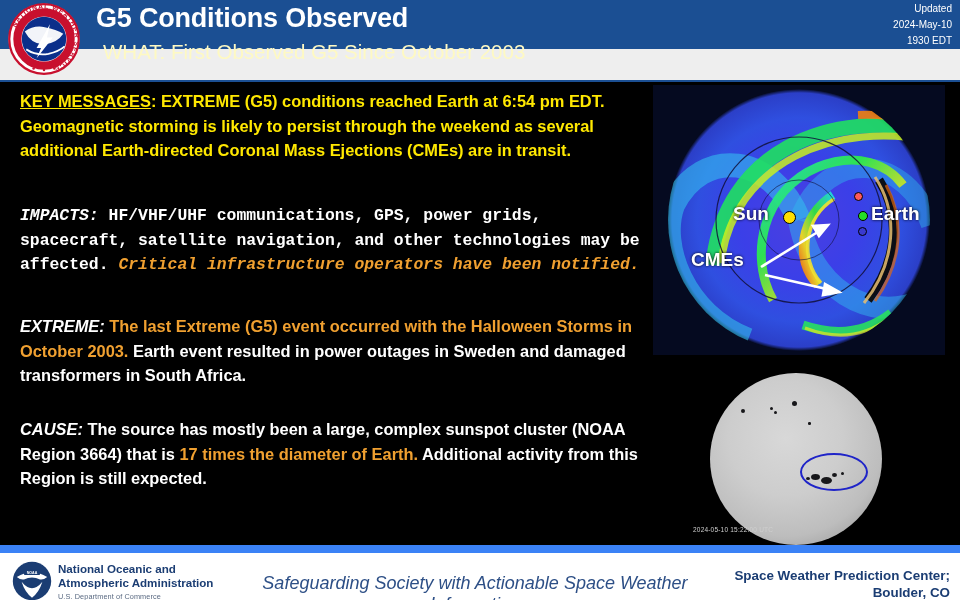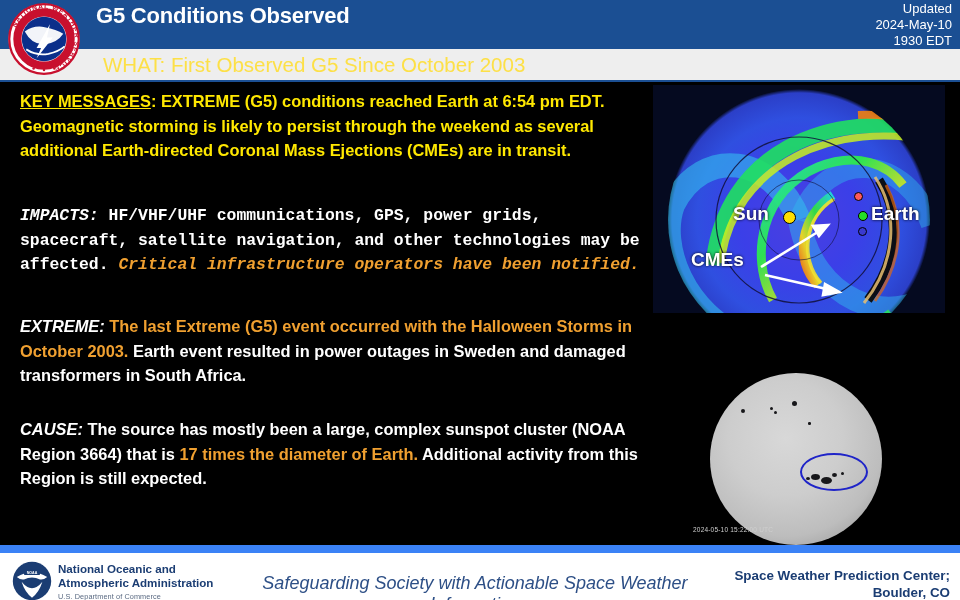--- a/index.html
+++ b/index.html
@@ -21,50 +21,49 @@
   
   .header-blue {
     position: absolute;
     left: 0; top: 0;
     width: 960px; height: 49px;
     background: #1b4f93;
   }
   .header-title {
     position: absolute;
     left: 96px; top: 3px;
-    font-size: 22px;
+    font-size: 27px;
     font-weight: bold;
     color: #ffffff;
     letter-spacing: -0.2px;
     white-space: nowrap;
   }
   .header-updated {
     position: absolute;
     right: 8px; top: 1px;
     width: 210px;
     text-align: right;
     color: #ffffff;
-    font-size: 13px;
+    font-size: 10px;
     line-height: 15.8px;
   }
   .what-band {
     position: absolute;
     left: 0; top: 49px;
     width: 960px; height: 33px;
     background: #eeeeee;
     border-bottom: 2px solid #1b4f93;
     box-sizing: border-box;
   }
   .what-text {
     position: absolute;
     left: 103px; top: 40px;
     font-size: 20.5px;
-    color: #fde047;
+    color: #fef9c3;
     white-space: nowrap;
-    margin-top: 13px;
   }
 
   
   .nws-seal {
     position: absolute;
     left: 7px; top: 2px;
     width: 74px; height: 74px;
     z-index: 6;
   }
 
@@ -91,21 +90,21 @@
 
   .u { text-decoration: underline; }
   .it { font-style: italic; }
   .orange { color: #f0a030; }
   .orange-it { color: #f0a030; font-style: italic; }
 
   
   .enlil {
     position: absolute;
     left: 653px; top: 85px;
-    width: 292px; height: 228px;
+    width: 292px; height: 270px;
     background: #050a20;
     overflow: hidden;
   }
   .enlil-label {
     position: absolute;
     color: #ffffff;
     font-weight: bold;
     font-size: 19px;
     text-shadow: 0 0 3px #000;
     z-index: 9;

